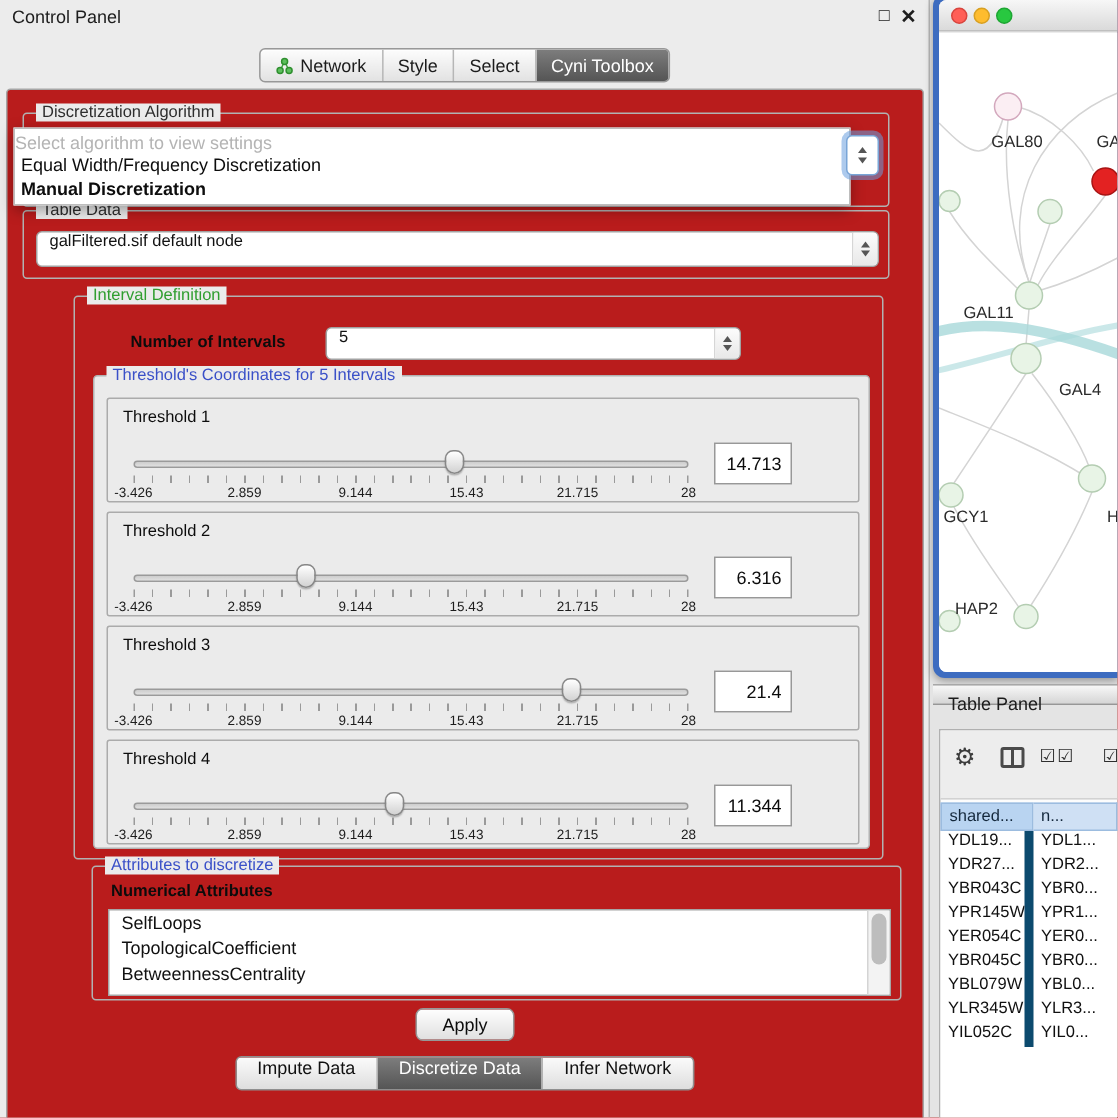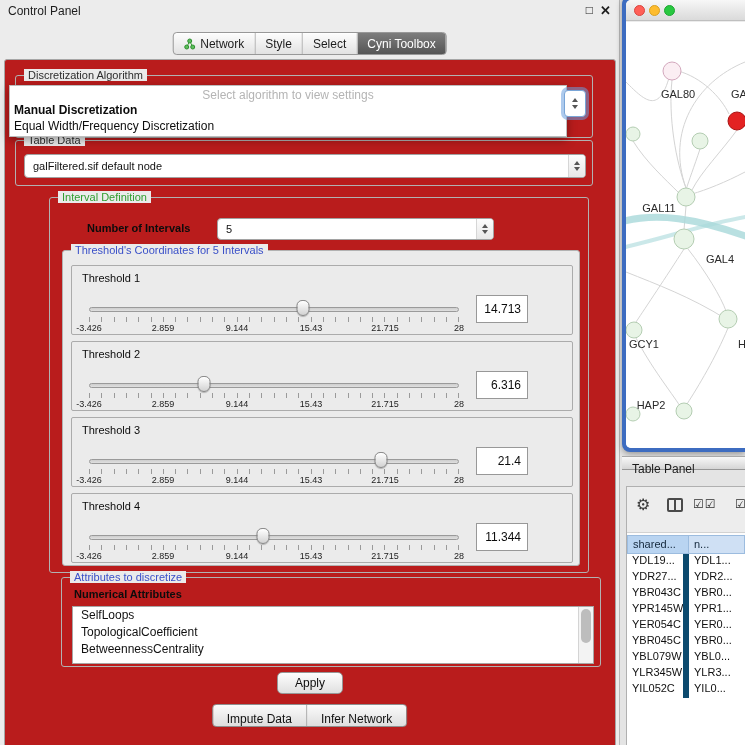--- a/index.html
+++ b/index.html
@@ -20,29 +20,29 @@
   .tab:first-child{border-left:none}
   .tab.selected{background:linear-gradient(#7d7d7d,#555);color:#fff}
 
   .panel-body{position:absolute;left:4px;top:59px;width:612px;height:734px;border:1px solid #a6a6a6;border-radius:3px;background:#b91c1c}
 
   .group{position:absolute;border:1px solid #b2b2b2;border-radius:3px}
   .legend{position:absolute;top:-7px;left:8px;background:#ebebeb;padding:0 4px;font-size:11px;color:#2e2e2e;white-space:nowrap}
   .legend.green{color:#2f9e2f}
   .legend.blue{color:#3a50c8}
 
-  .combo{position:absolute;background:#fff;border:1px solid #a2a2a2;border-radius:4px;display:flex;align-items:center;font-size:11px;color:#111;padding-left:8px}
+  .combo{position:absolute;background:#fff;border:1px solid #a2a2a2;border-radius:4px;display:flex;font-size:11px;color:#111;padding-left:8px}
   .stepper{margin-left:auto;width:17px;height:100%;display:flex;flex-direction:column;align-items:center;justify-content:center;gap:2px;border-left:1px solid #d6d6d6;background:linear-gradient(#fcfcfc,#e8e8e8);border-radius:0 3px 3px 0}
   .tri-up{width:0;height:0;border-left:3.5px solid transparent;border-right:3.5px solid transparent;border-bottom:4px solid #555}
   .tri-down{width:0;height:0;border-left:3.5px solid transparent;border-right:3.5px solid transparent;border-top:4px solid #555}
 
   .focus-stepper{position:absolute;left:559px;top:30px;width:22px;height:27px;background:#fff;border:1px solid #79a5d7;border-radius:4px;box-shadow:0 0 0 3px rgba(105,158,222,.55);z-index:6;display:flex;flex-direction:column;align-items:center;justify-content:center;gap:3px}
 
   .algo-popup{position:absolute;left:4px;top:25px;width:558px;height:52px;background:#fff;border:1px solid #bdbdbd;box-shadow:0 3px 9px rgba(0,0,0,.35);z-index:5}
-  .algo-popup .ph{font-size:12px;color:#b4b4b4;text-align:center;padding-top:2px}
+  .algo-popup .ph{font-size:12px;color:#b4b4b4;text-align:left;padding-top:2px}
   .algo-popup .opt{font-size:12px;color:#0d0d0d;padding:1px 4px}
   .algo-popup .opt.bold{font-weight:bold}
 
   
   .th-panel{position:absolute;left:8px;width:502px;height:70px;border:1px solid #ababab;border-radius:2px;background:#ebebeb}
   .th-label{position:absolute;left:10px;top:6px;font-size:11px;font-weight:normal;color:#0c0c0c}
   .th-value{position:absolute;left:404px;top:29px;width:52px;height:28px;background:#fff;border:1px solid #989898;font-size:12px;color:#0c0c0c;display:flex;align-items:center;justify-content:flex-end;padding-right:6px}
   .slider{position:absolute;left:17px;top:38px;width:370px;height:12px}
   .slider .track{position:absolute;left:0;top:3px;width:100%;height:5px;background:linear-gradient(#cdcdcd,#e0e0e0);border:1px solid #9a9a9a;border-radius:3px}
   .slider .thumb{position:absolute;top:-4px;width:13px;height:16px;background:linear-gradient(#ffffff,#d2d2d2);border:1px solid #878787;border-radius:6px 6px 7px 7px;transform:translateX(-50%);box-shadow:0 1px 1px rgba(0,0,0,.25)}
@@ -52,21 +52,21 @@
 
   .attr-title{position:absolute;left:12px;top:10px;font-size:11px;font-weight:bold;color:#0c0c0c}
   .attr-list{position:absolute;left:10px;top:28px;width:522px;height:58px;background:#fff;border:1px solid #a6a6a6;font-size:12px;color:#111;overflow:hidden}
   .attr-list .item{padding:0 8px;line-height:17px;white-space:nowrap}
   .vscroll{position:absolute;right:0;top:0;bottom:0;width:15px;background:#f3f3f3;border-left:1px solid #d4d4d4}
   .vthumb{position:absolute;left:2px;right:2px;top:2px;height:34px;background:#bdbdbd;border-radius:6px}
 
   .apply-btn{position:absolute;left:50%;transform:translateX(-50%);top:612px;width:66px;height:22px;border:1px solid #979797;border-radius:5px;background:linear-gradient(#fefefe,#e0e0e0);font-size:12px;color:#0c0c0c;display:flex;align-items:center;justify-content:center}
 
   .bottom-tabs{position:absolute;top:704px;left:50%;transform:translateX(-50%);display:flex;height:23px;border:1px solid #8f8f8f;border-radius:4px;overflow:hidden;background:linear-gradient(#fbfbfb,#dedede)}
-  .btab{display:flex;align-items:flex-end;padding:0 14px;font-size:12px;color:#111;border-left:1px solid #aeaeae;white-space:nowrap}
+  .btab{display:flex;align-items:flex-start;padding:0 14px;font-size:12px;color:#111;border-left:1px solid #aeaeae;white-space:nowrap}
   .btab:first-child{border-left:none}
   .btab.selected{background:linear-gradient(#7d7d7d,#555);color:#fff}
 
   
   .network-window{position:absolute;left:622px;top:-4px;width:123px;height:456px;background:#3d6cc0;border-radius:8px 0 0 8px;box-shadow:0 2px 6px rgba(0,0,0,.35)}
   .mac-window{position:absolute;left:4px;top:4px;right:0;bottom:4px;background:#ececec;border-radius:5px 0 0 5px;overflow:hidden}
   .mac-titlebar{height:21px;background:linear-gradient(#f7f7f7,#dadada);border-bottom:1px solid #bfbfbf;display:flex;align-items:center;gap:4px;padding-left:8px}
   .light{width:11px;height:11px;border-radius:50%}
   .light.red{background:#ff5f57;border:1px solid #d8453e}
   .light.yellow{background:#febc2e;border:1px solid #d8a022}
@@ -131,22 +131,22 @@
         <span class="legend">Discretization Algorithm</span>
       </div>
 
       <div class="focus-stepper">
         <span class="tri-up"></span>
         <span class="tri-down"></span>
       </div>
 
       <div class="algo-popup">
         <div class="ph">Select algorithm to view settings</div>
+        <div class="opt">Equal Width/Frequency Discretization</div>
         <div class="opt bold">Manual Discretization</div>
-        <div class="opt">Equal Width/Frequency Discretization</div>
       </div>
 
       <div class="group" style="left:10px;top:80px;width:578px;height:46px">
         <span class="legend">Table Data</span>
         <div class="combo" style="left:8px;top:13px;width:562px;height:24px">
           <span>galFiltered.sif default node</span>
           <span class="stepper">
             <span class="tri-up"></span>
               <span class="tri-down"></span>
           </span>
@@ -255,20 +255,23 @@
         </div>
       </div>
 
       <div class="apply-btn">Apply</div>
     </div>
 
     <div class="bottom-tabs">
       <div class="btab">
         <span>Impute Data</span>
       </div>
+      <div class="btab selected">
+        <span>Discretize Data</span>
+      </div>
       <div class="btab">
         <span>Infer Network</span>
       </div>
     </div>
   </div>
 
   <div class="network-window">
     <div class="mac-window">
       <div class="mac-titlebar">
         <div class="light red"></div>

